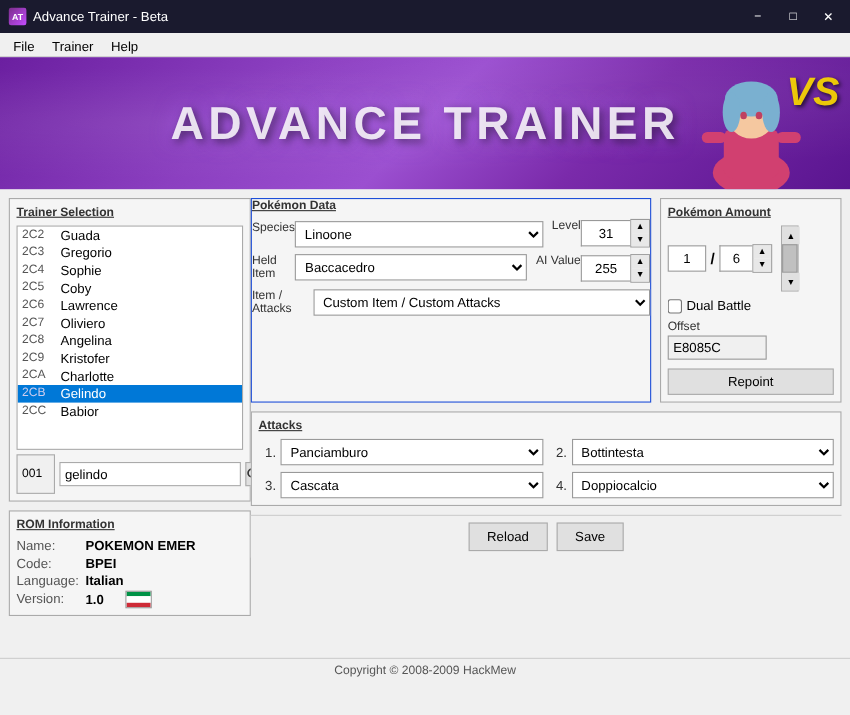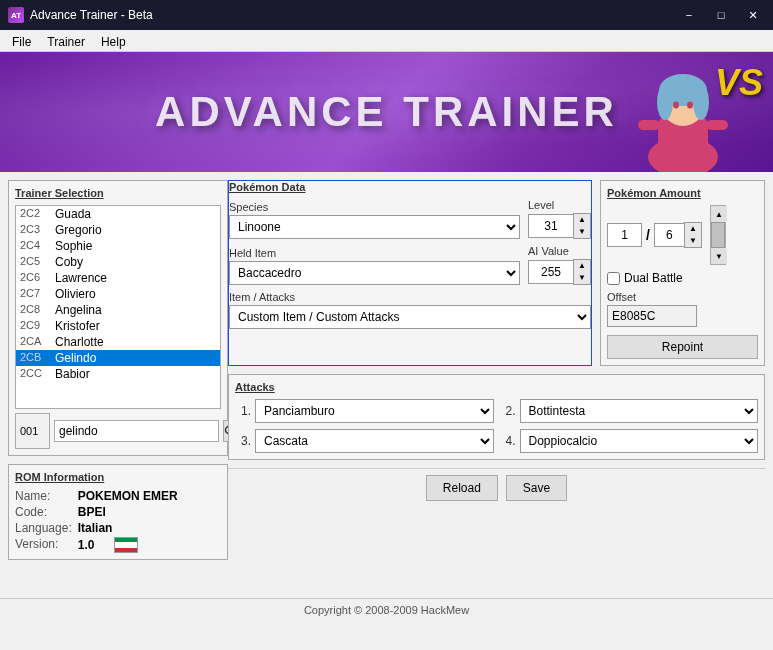--- a/index.html
+++ b/index.html
@@ -288,21 +288,20 @@
     }
 
     .form-row {
       display: flex;
       gap: 8px;
       margin-bottom: 6px;
       align-items: end;
     }
     .form-field {
       display: flex;
-      flex-direction: column;
     }
     .form-field.grow { flex: 1; }
     .amount-display {
       width: 35px;
       height: 24px;
       border: 1px solid #999;
       background: white;
       text-align: center;
       display: flex;
       align-items: center;

